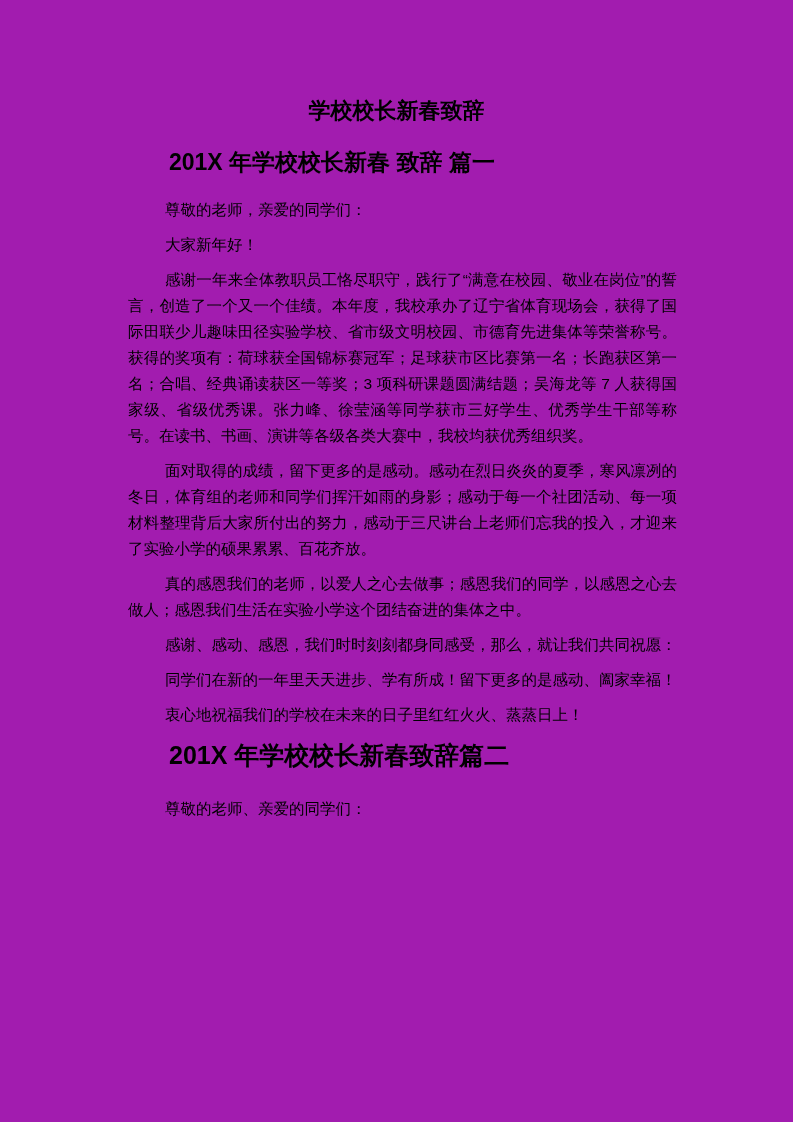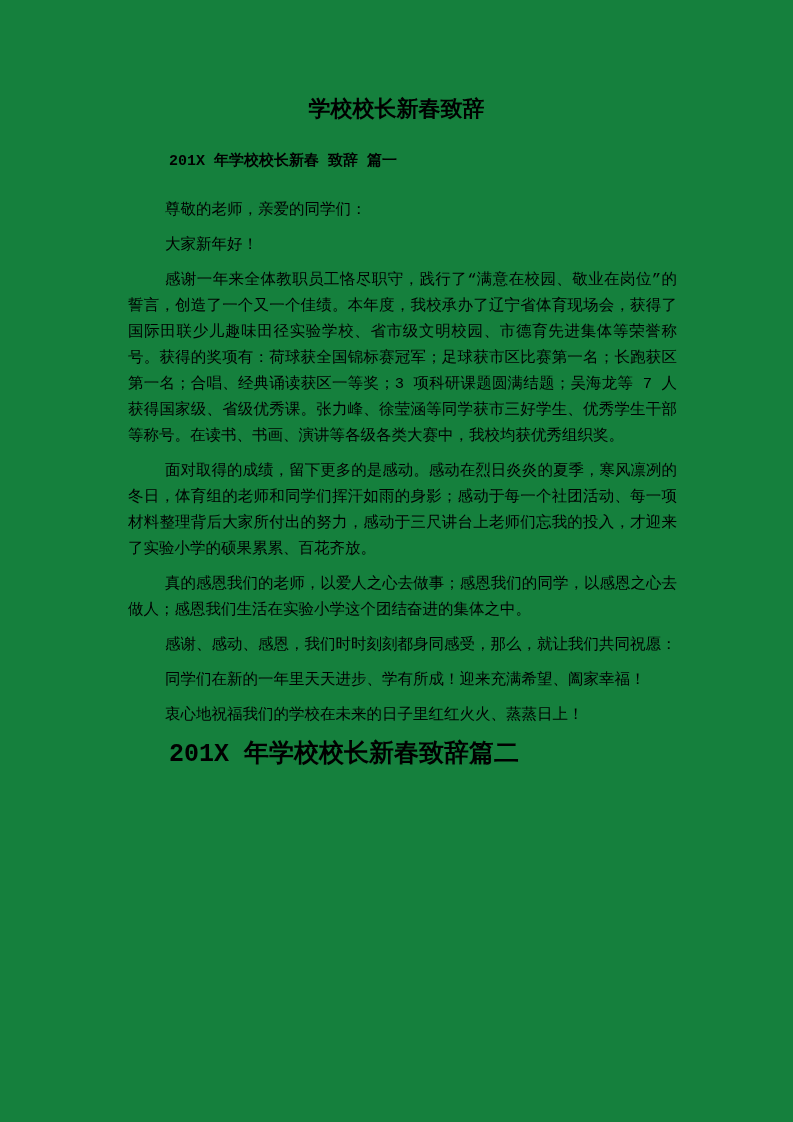--- a/index.html
+++ b/index.html
@@ -7,40 +7,40 @@
     padding: 0;
     background: #ffffff;
   }
   .page {
     position: relative;
     width: 793px;
     height: 1122px;
     box-sizing: border-box;
     margin: 0 auto;
     padding: 96px 116px 0 116px;
-    background: #15803d;
+    background: #a21caf;
     color: #000000;
-    font-family: Liberation Mono, monospace;
+    font-family: Liberation Sans, sans-serif;
     overflow: hidden;
   }
   .doc-title {
     font-size: 22px;
     line-height: 30px;
     font-weight: bold;
     text-align: center;
     margin: 0 0 20px 0;
   }
   .sec-heading {
     font-weight: bold;
     margin: 0;
     padding-left: 53px;
     white-space: nowrap;
   }
   .sec-heading.h-one {
-    font-size: 15px;
+    font-size: 23px;
     line-height: 32px;
     margin: 0 0 19px 0;
   }
   .sec-heading.h-two {
     font-size: 25px;
     line-height: 34px;
     margin: 10px 0 24px 0;
   }
   .body-par {
     font-size: 15.5px;
@@ -59,19 +59,20 @@
   <h1 class="doc-title">学校校长新春致辞</h1>
 
   <h2 class="sec-heading h-one">201X 年学校校长新春 致辞 篇一</h2>
 
   <p class="body-par">尊敬的老师，亲爱的同学们：</p>
   <p class="body-par">大家新年好！</p>
   <p class="body-par">感谢一年来全体教职员工恪尽职守，践行了“满意在校园、敬业在岗位”的誓言，创造了一个又一个佳绩。本年度，我校承办了辽宁省体育现场会，获得了国际田联少儿趣味田径实验学校、省市级文明校园、市德育先进集体等荣誉称号。获得的奖项有：荷球获全国锦标赛冠军；足球获市区比赛第一名；长跑获区第一名；合唱、经典诵读获区一等奖；3 项科研课题圆满结题；吴海龙等 7 人获得国家级、省级优秀课。张力峰、徐莹涵等同学获市三好学生、优秀学生干部等称号。在读书、书画、演讲等各级各类大赛中，我校均获优秀组织奖。</p>
   <p class="body-par">面对取得的成绩，留下更多的是感动。感动在烈日炎炎的夏季，寒风凛冽的冬日，体育组的老师和同学们挥汗如雨的身影；感动于每一个社团活动、每一项材料整理背后大家所付出的努力，感动于三尺讲台上老师们忘我的投入，才迎来了实验小学的硕果累累、百花齐放。</p>
   <p class="body-par">真的感恩我们的老师，以爱人之心去做事；感恩我们的同学，以感恩之心去做人；感恩我们生活在实验小学这个团结奋进的集体之中。</p>
   <p class="body-par">感谢、感动、感恩，我们时时刻刻都身同感受，那么，就让我们共同祝愿：</p>
-  <p class="body-par">同学们在新的一年里天天进步、学有所成！迎来充满希望、阖家幸福！</p>
+  <p class="body-par">同学们在新的一年里天天进步、学有所成！留下更多的是感动、阖家幸福！</p>
   <p class="body-par">衷心地祝福我们的学校在未来的日子里红红火火、蒸蒸日上！</p>
 
   <h2 class="sec-heading h-two">201X 年学校校长新春致辞篇二</h2>
 
+  <p class="body-par">尊敬的老师、亲爱的同学们：</p>
 
 </div>
 
 </body></html>

